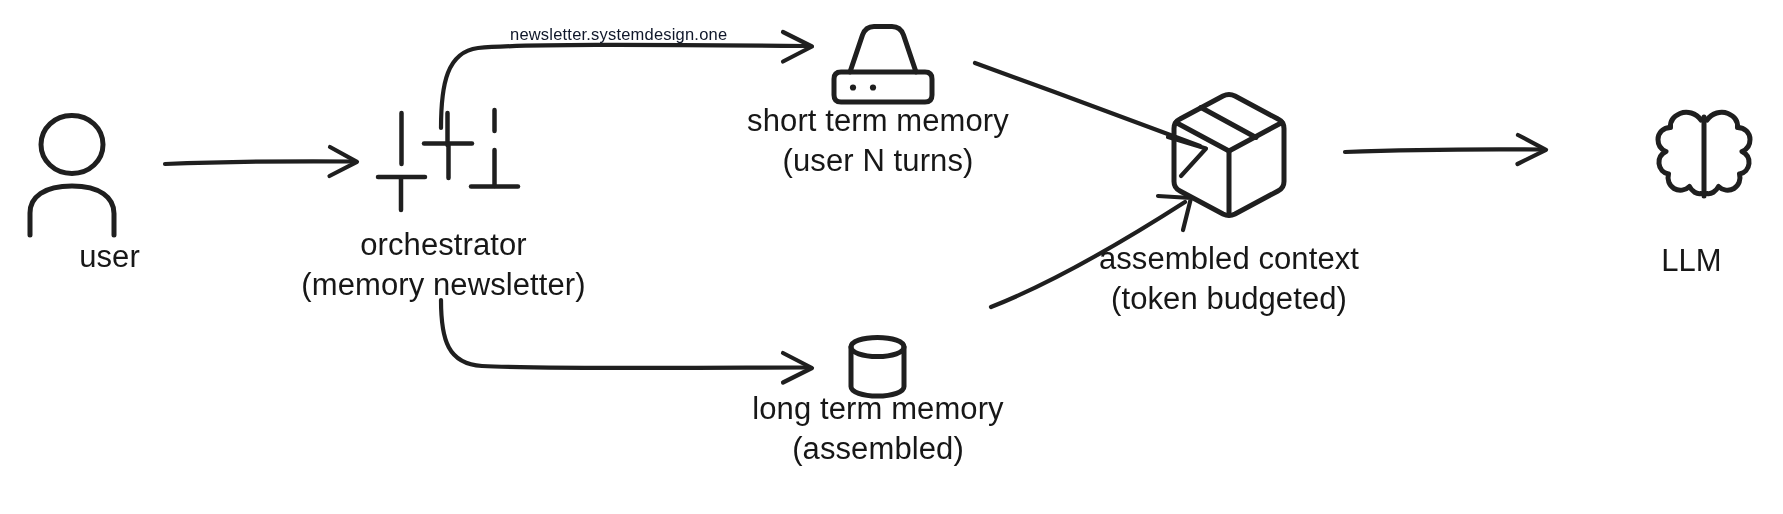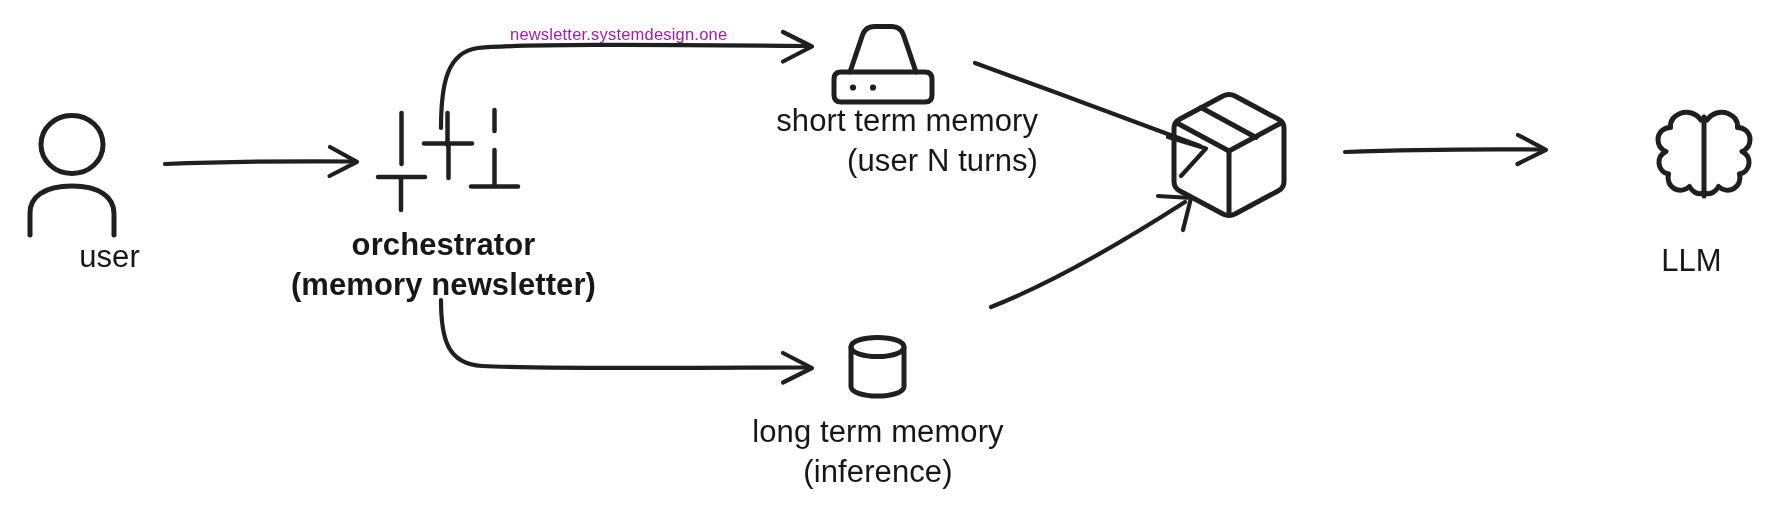--- a/index.html
+++ b/index.html
@@ -59,21 +59,21 @@
     letter-spacing: 0.1px;
     color: #171717;
     white-space: nowrap;
   }
   .node-label .l2 {
     display: block;
   }
   .watermark {
     position: absolute;
     font-size: 16.5px;
-    color: #a21caf;
+    color: #0f172a;
     letter-spacing: 0.2px;
     white-space: nowrap;
   }
 </style>
 </head>
 <body>
 
 <div id="canvas">
 
   <svg class="layer" viewBox="0 0 1783 514">
@@ -214,33 +214,37 @@
     </g>
 
   </svg>
 
   <div class="watermark" style="left:510px; top:25px;">newsletter.systemdesign.one</div>
 
   <div class="node-label" style="left:0px; top:237px; width:145px;margin-left:37px;">
     <span>user</span>
   </div>
 
-  <div class="node-label" style="left:281px; top:225px; width:325px;font-weight:bold;">
+  <div class="node-label" style="left:281px; top:225px; width:325px;">
     <span>orchestrator</span>
     <span class="l2">(memory newsletter)</span>
   </div>
 
-  <div class="node-label" style="left:718px; top:101px; width:320px;text-align:right;">
+  <div class="node-label" style="left:718px; top:101px; width:320px;">
     <span>short term memory</span>
     <span class="l2">(user N turns)</span>
   </div>
 
-  <div class="node-label" style="left:718px; top:412px; width:320px;">
+  <div class="node-label" style="left:718px; top:389px; width:320px;">
     <span>long term memory</span>
-    <span class="l2">(inference)</span>
-  </div>
-
+    <span class="l2">(assembled)</span>
+  </div>
+
+  <div class="node-label" style="left:1069px; top:239px; width:320px;">
+    <span>assembled context</span>
+    <span class="l2">(token budgeted)</span>
+  </div>
 
   <div class="node-label" style="left:1600px; top:241px; width:183px;">
     <span>LLM</span>
   </div>
 
 </div>
 
 </body></html>

